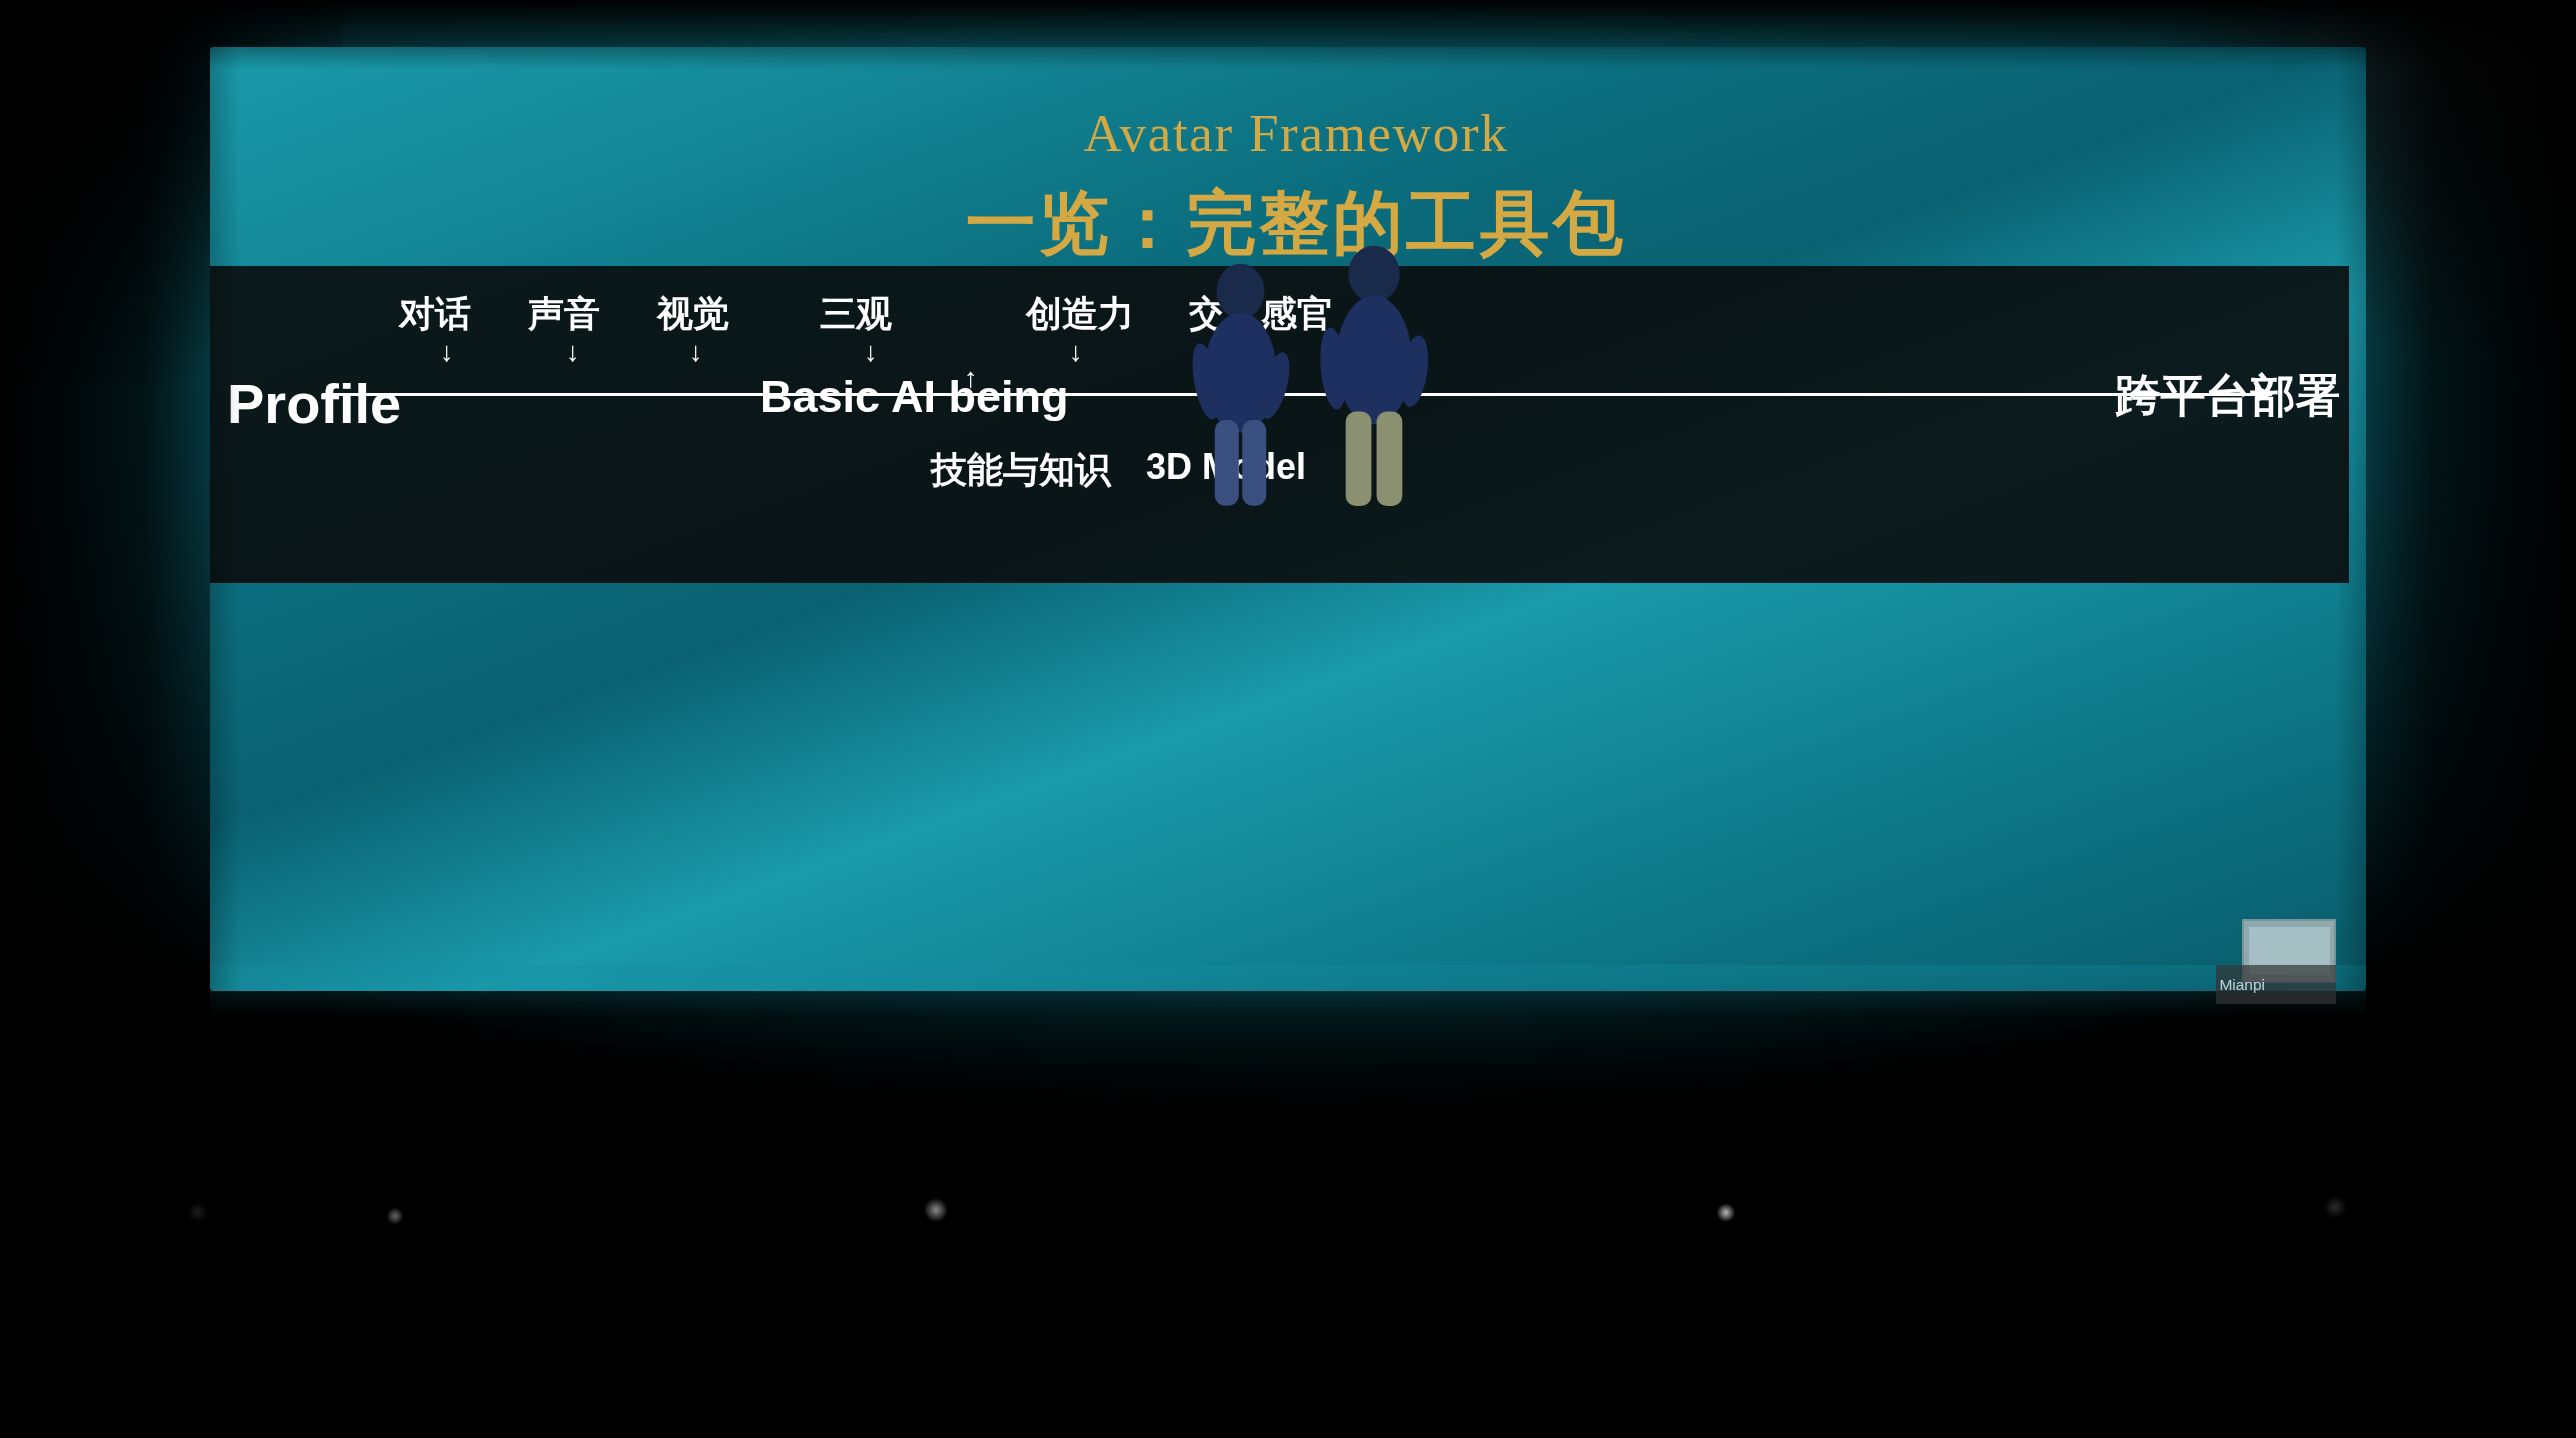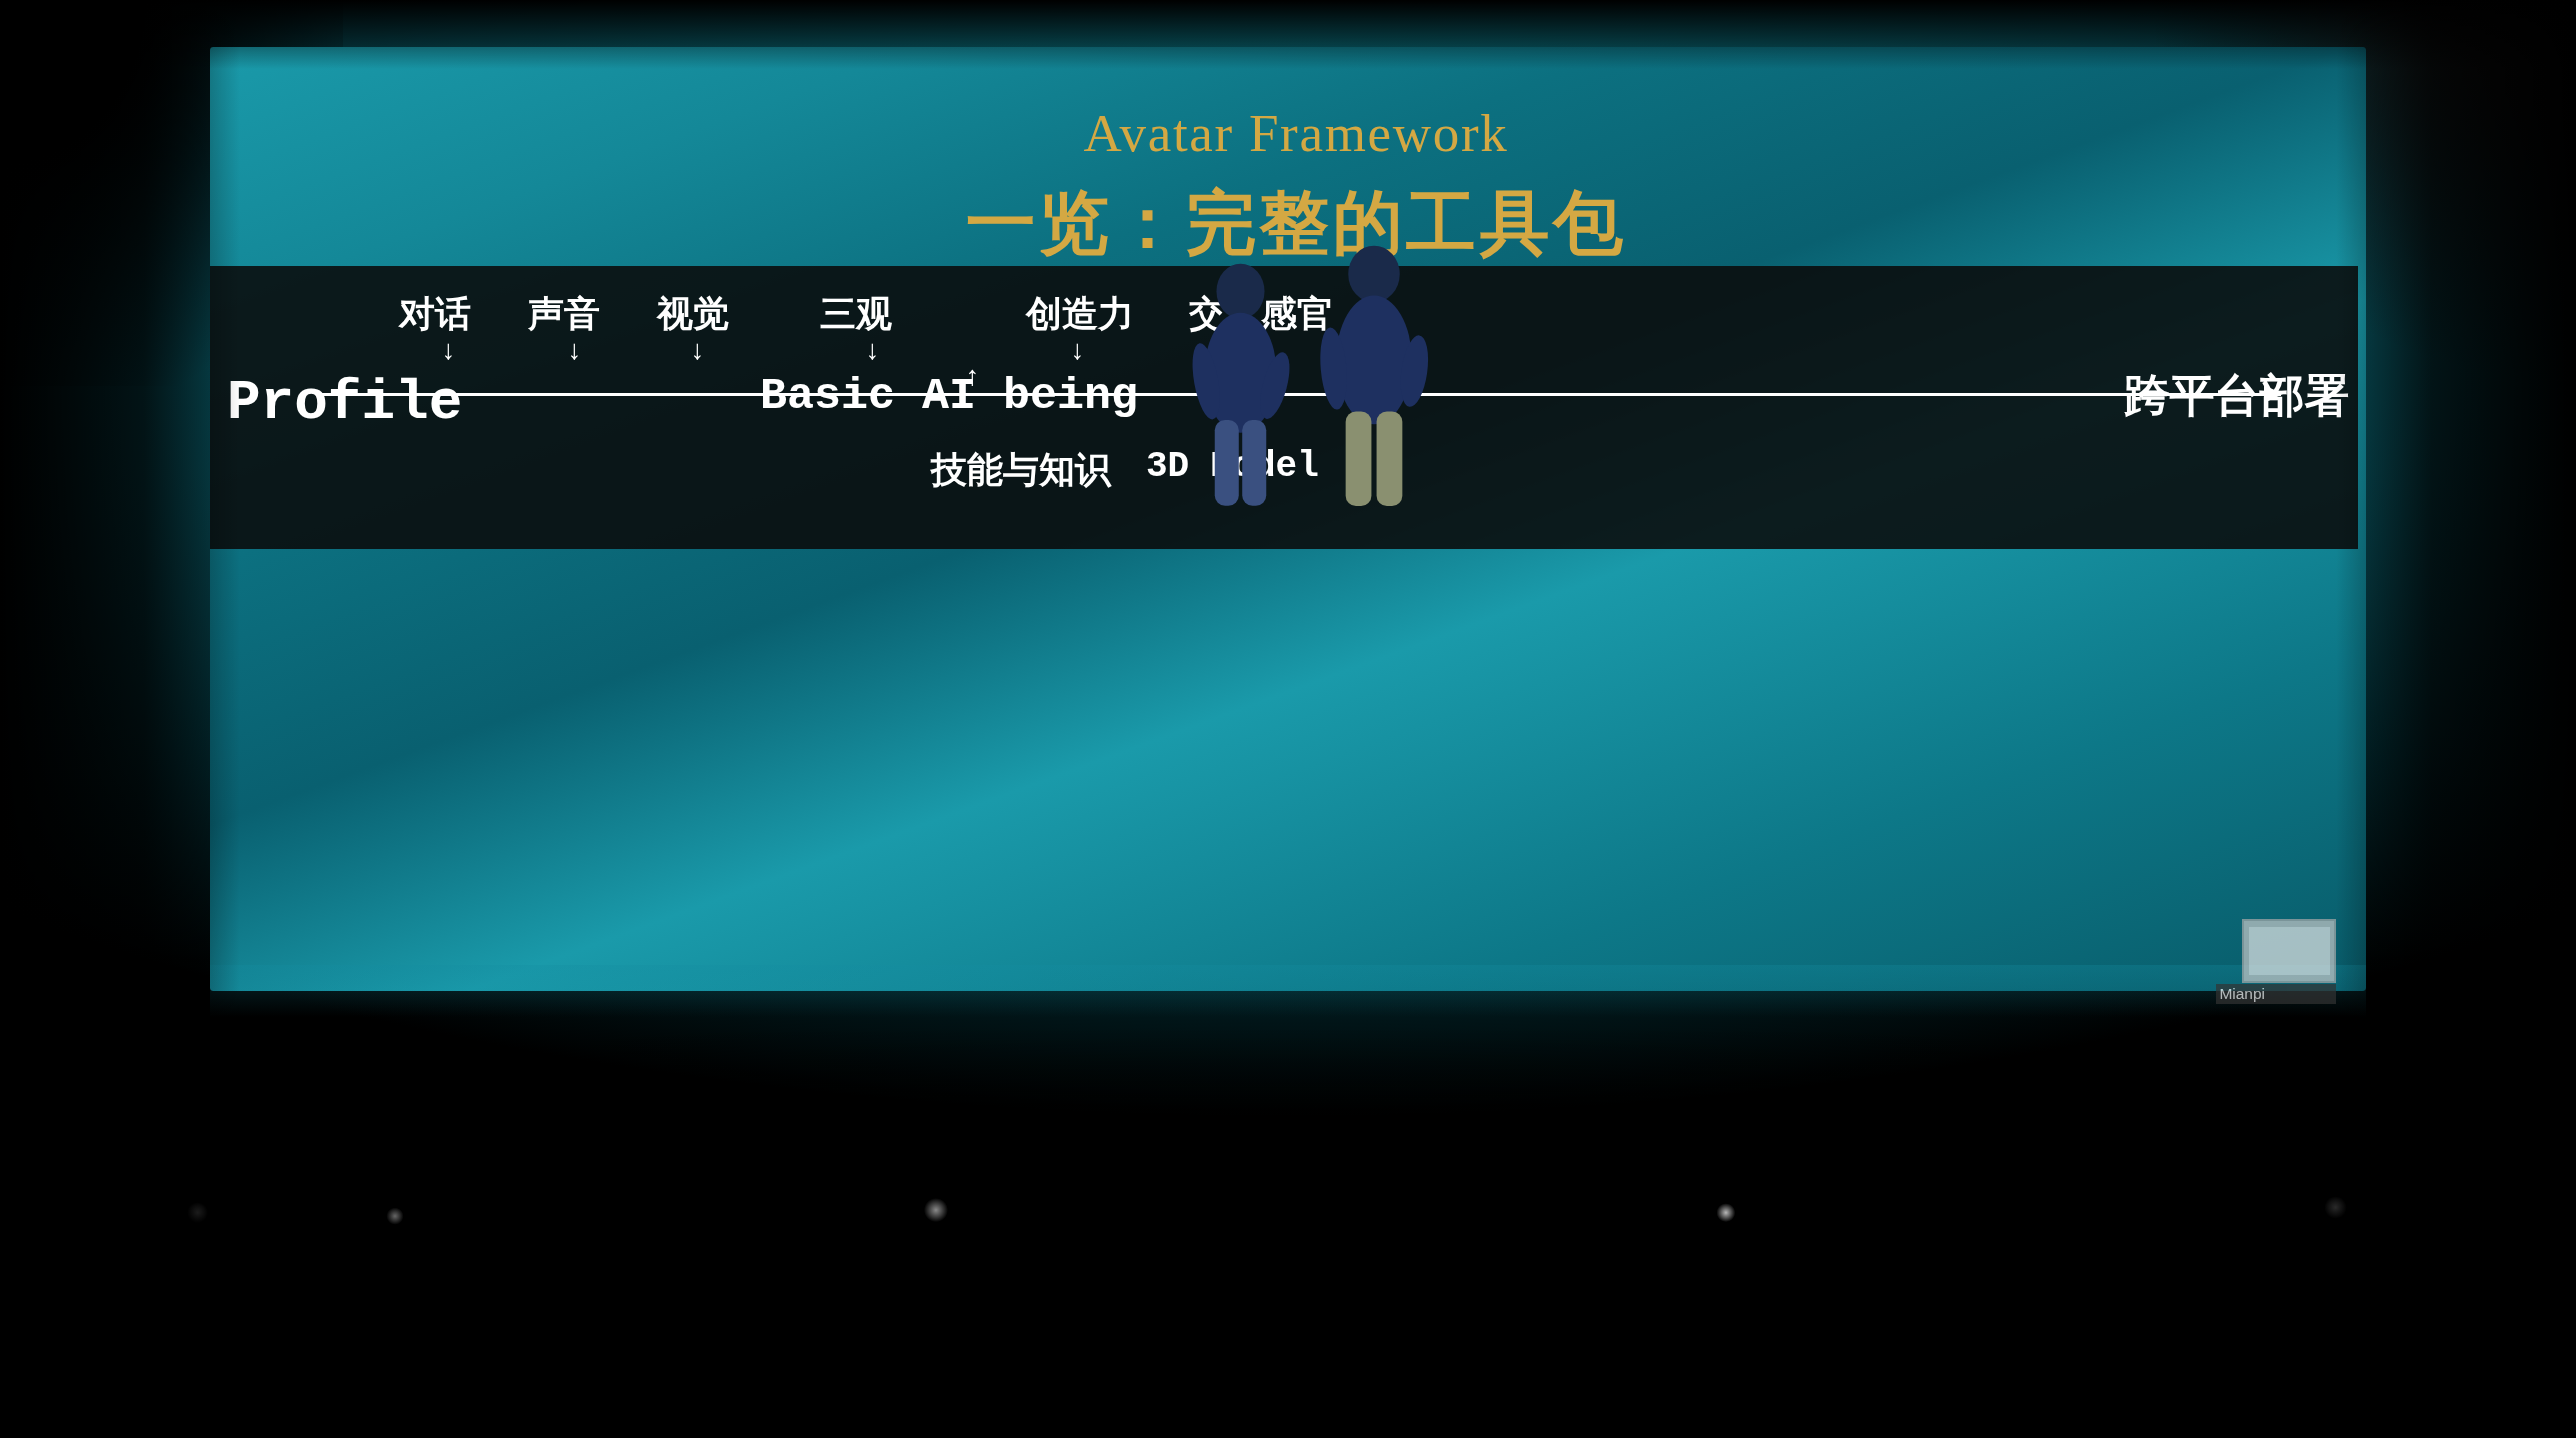--- a/index.html
+++ b/index.html
@@ -74,24 +74,23 @@
         #1a9aaa 60%,
         #0d7888 80%,
         #085a68 100%);
       border-radius: 3.4px;
     }
 
     
     .slide-dark-bar {
       position: absolute;
       top: 219px;
-      left: 0; right: 8px;
-      height: 283px;
+      left: 0; right: 17px;
+      height: 317px;
       background: rgba(10,10,10,0.88);
-      font-family: Liberation Mono, monospace;
     }
 
     
     .slide-title {
       position: absolute;
       top: 56px;
       left: 16px; right: 0;
       text-align: center;
     }
 
@@ -335,21 +334,21 @@
       border: 2.6px solid #aaa;
       z-index: 4;
       opacity: 0.7;
     }
 
     .monitor-br-label {
       position: absolute;
       bottom: 434px;
       right: 240px;
       width: 120px;
-      height: 20px;
+      height: 39px;
       background: #333;
       z-index: 4;
       opacity: 0.7;
       display: flex;
       align-items: center;
       padding-left: 3.4px;
     }
 
     .monitor-br-text {
       color: #fff;

